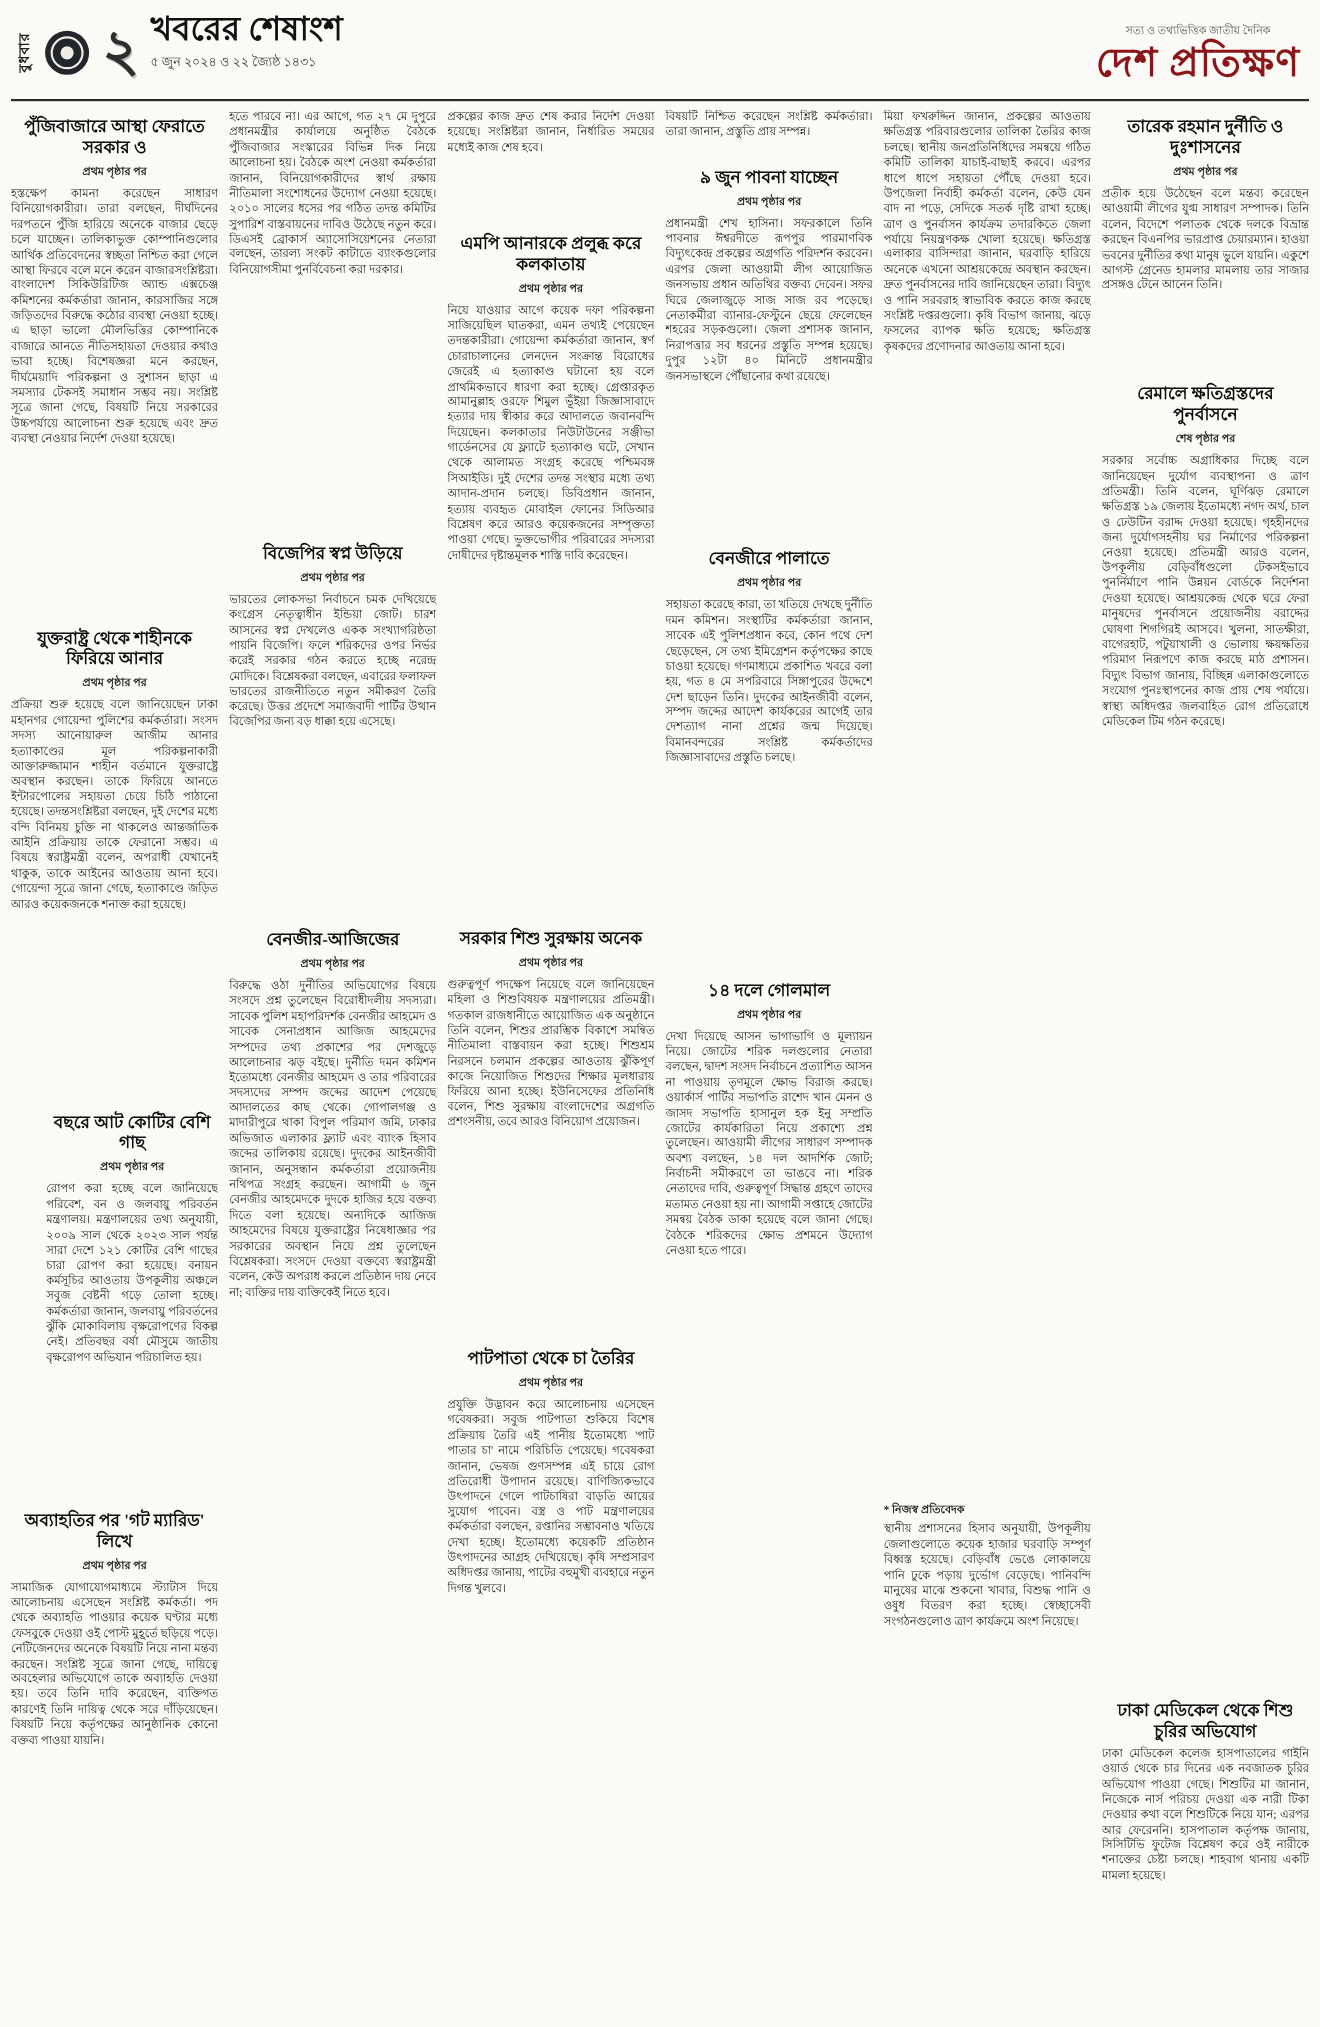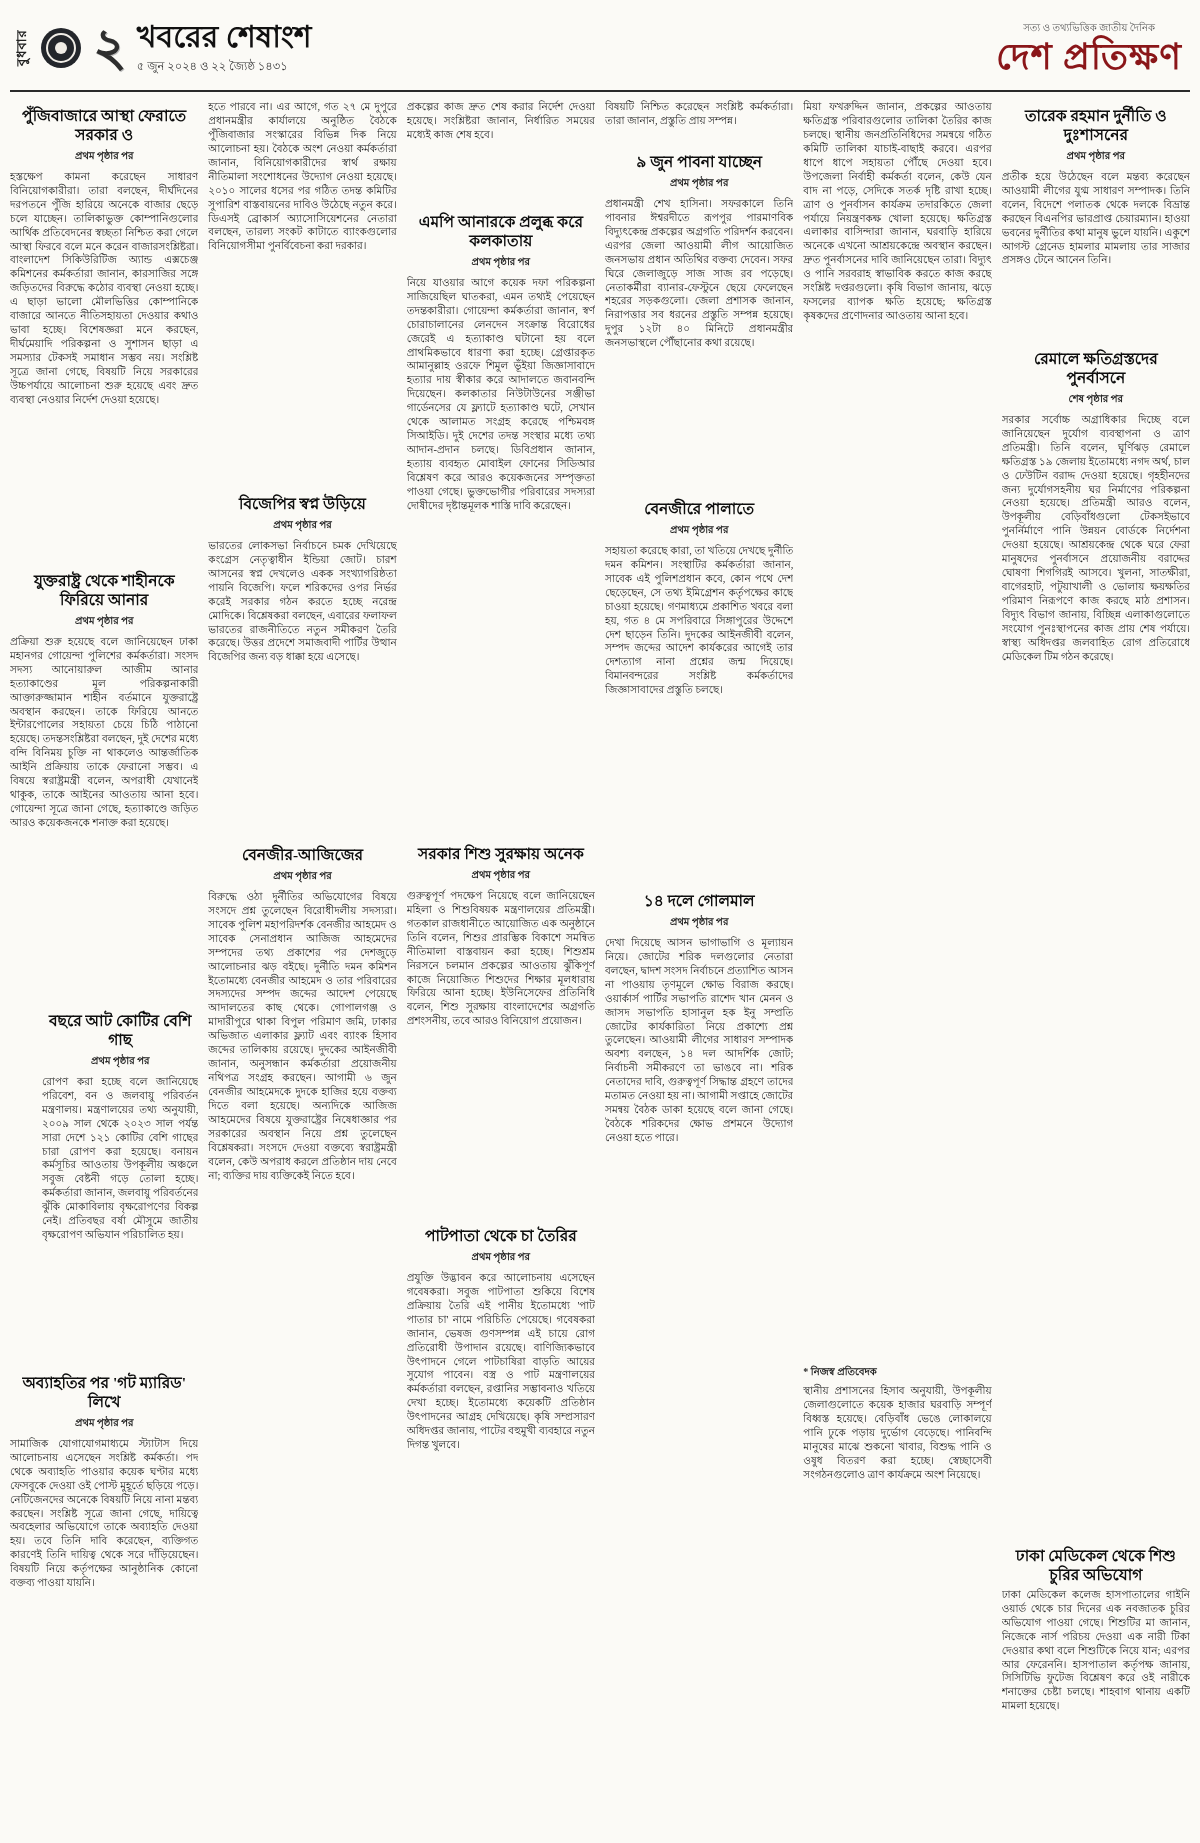--- a/index.html
+++ b/index.html
@@ -28,21 +28,21 @@
     transform:rotate(180deg);
     font-size:13px; font-weight:bold; color:#222;
     letter-spacing:1px; height:70px; text-align:center;
   }
   .emblem { width:44px; height:44px; flex:0 0 auto; }
   .pagenum {
     font-size:52px; font-weight:bold; color:#2e2e2e;
     line-height:1; padding:0 10px 0 4px;
     text-shadow:1px 1px 0 #bbb;
   }
-  .hdr-mid { display:flex; flex-direction:column; justify-content:center; height:100%;font-family:Liberation Serif, serif; }
+  .hdr-mid { display:flex; flex-direction:column; height:100%;font-family:Liberation Serif, serif; }
   .section-title { font-size:30px; font-weight:bold; color:#111; line-height:1.1; }
   .dateline { font-size:11.5px; color:#333; margin-top:5px; }
   .hdr-right {
     margin-left:auto; text-align:center;
     display:flex; flex-direction:column; justify-content:center; height:100%;
     padding-right:6px;
   }
   .tagline { font-size:10px; color:#555; margin-bottom:2px; }
   .masthead { font-size:36px; font-weight:bold; line-height:1.05; letter-spacing:1px; }
 

